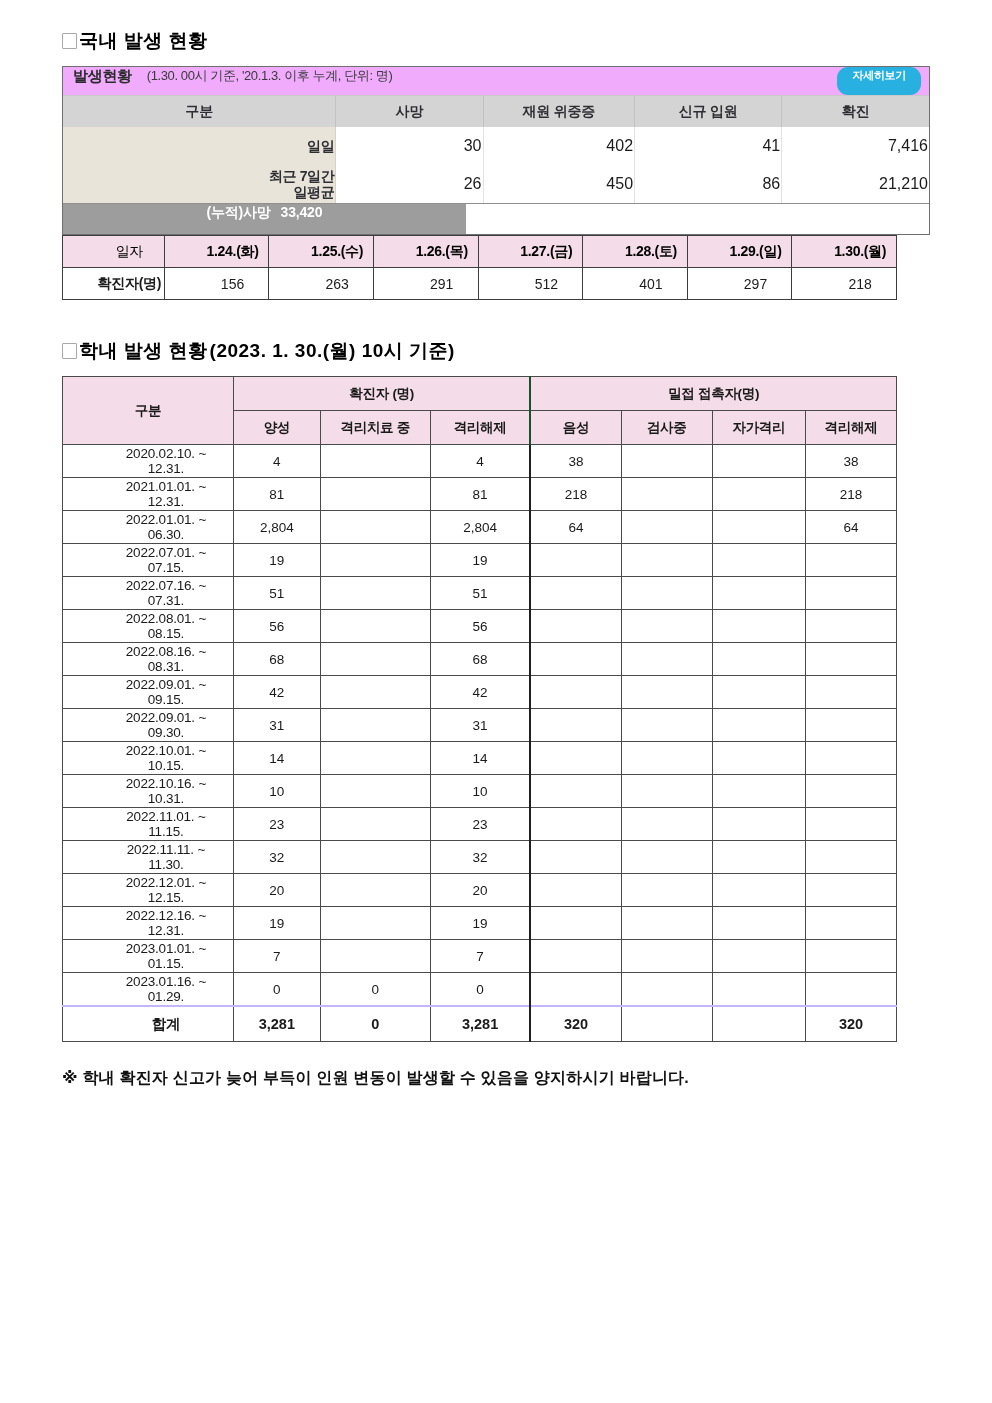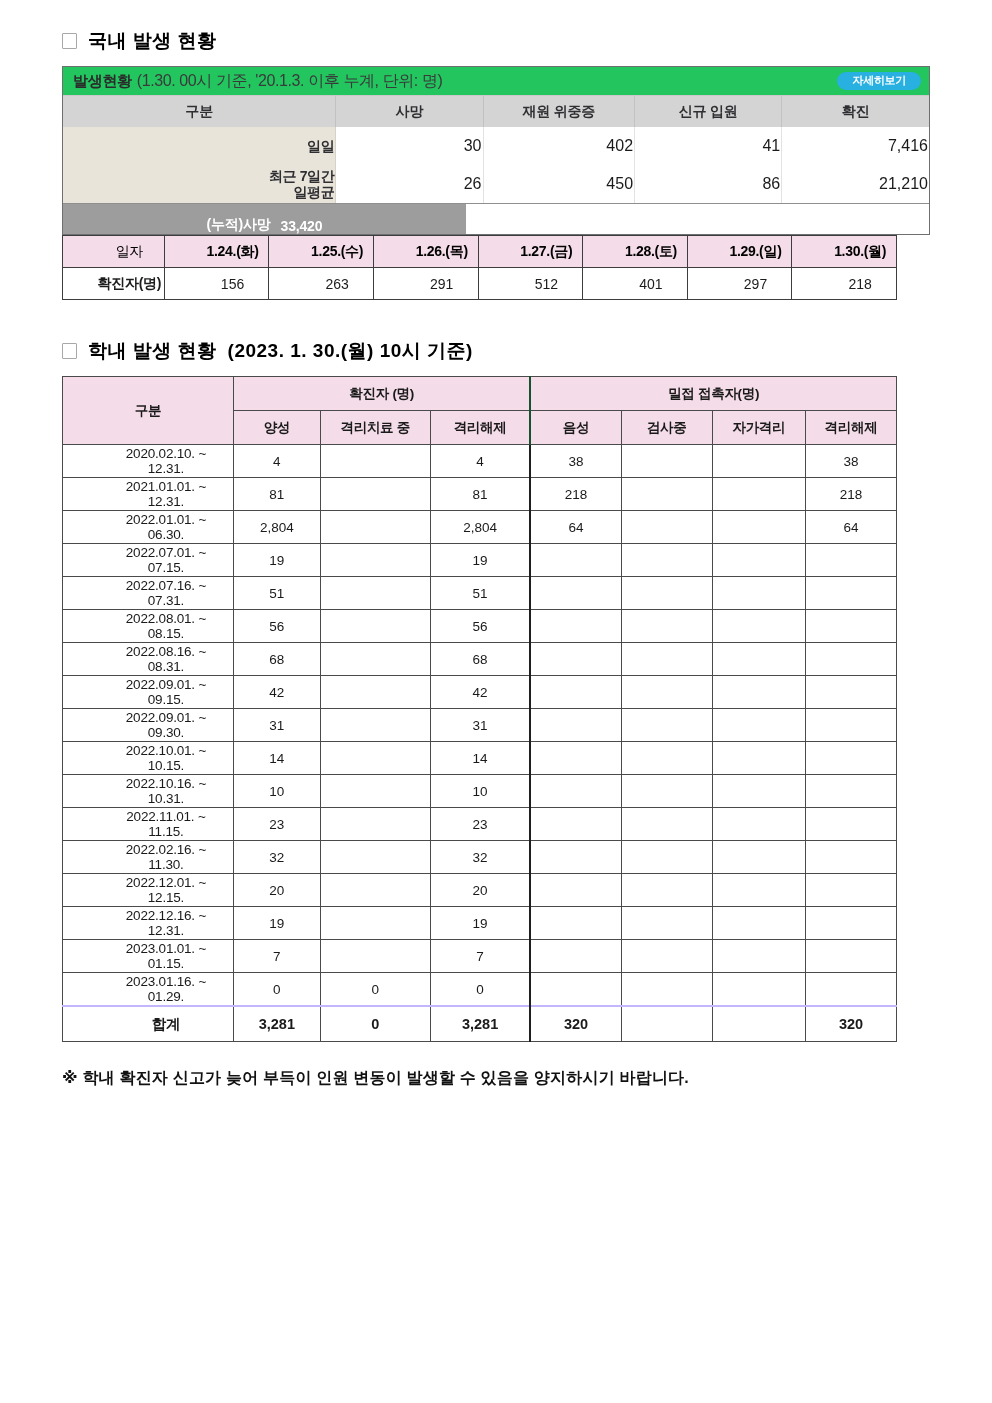--- a/index.html
+++ b/index.html
@@ -19,21 +19,21 @@
   .page {
     padding: 28px 52px 0 62px;
     box-sizing: border-box;
     width: 992px;
   }
 
   
   .section-head {
     display: flex;
     align-items: center;
-    gap: 11px;
+    gap: 2px;
     margin: 0 0 12px 0;
   }
   .section-head.second { margin-top: 40px; }
   .section-head.third  { margin-top: 38px; }
   .checkbox-glyph {
     width: 13px;
     height: 14px;
     border: 1.6px solid #a8a8a8;
     border-radius: 1px;
     background: #ffffff;
@@ -48,38 +48,37 @@
   }
 
   
   .nat-widget {
     width: 868px;
     border: 1px solid #6f6f6f;
     box-sizing: border-box;
     background: #ffffff;
   }
   .nat-titlebar {
-    background: #22c55e;
+    background: #f0abfc;
     height: 29px;
     display: flex;
-    align-items: center;
     padding: 0 8px 0 10px;
     box-sizing: border-box;
     border-bottom: 1px solid #c9c9c9;
   }
   .nat-titlebar .nt-main {
     font-size: 15px;
     font-weight: bold;
     color: #2b2b2b;
     letter-spacing: -0.3px;
   }
   .nat-titlebar .nt-sub {
-    font-size: 16px;
+    font-size: 13px;
     color: #3a3a3a;
-    margin-left: 5px;
+    margin-left: 15px;
     letter-spacing: -0.4px;
   }
   .nat-titlebar .spacer { flex: 1 1 auto; }
   .detail-pill {
     background: #27b0e0;
     color: #ffffff;
     font-size: 11px;
     font-weight: bold;
     border-radius: 11px;
     padding: 3px 15px 4px;
@@ -126,21 +125,21 @@
     height: 30px;
     border-top: 1px solid #8f8f8f;
   }
   .nf-left {
     flex: 0 0 46.5%;
     background: #9d9d9d;
     color: #ffffff;
     font-size: 14px;
     font-weight: bold;
     display: flex;
-    align-items: flex-end;
+    align-items: flex-start;
     justify-content: center;
     gap: 10px;
     letter-spacing: -0.2px;
   }
   .nf-right {
     flex: 1 1 auto;
     background: #545a80;
     color: #ffffff;
     font-size: 14px;
     font-weight: bold;
@@ -495,21 +494,21 @@
           <td class="label">2022.11.01. ~ 11.15.</td>
           <td>23</td>
           <td></td>
           <td>23</td>
           <td class="sep-left"></td>
           <td></td>
           <td></td>
           <td></td>
         </tr>
         <tr>
-          <td class="label">2022.02.16. ~ 11.30.</td>
+          <td class="label">2022.11.11. ~ 11.30.</td>
           <td>32</td>
           <td></td>
           <td>32</td>
           <td class="sep-left"></td>
           <td></td>
           <td></td>
           <td></td>
         </tr>
         <tr>
           <td class="label">2022.12.01. ~ 12.15.</td>

